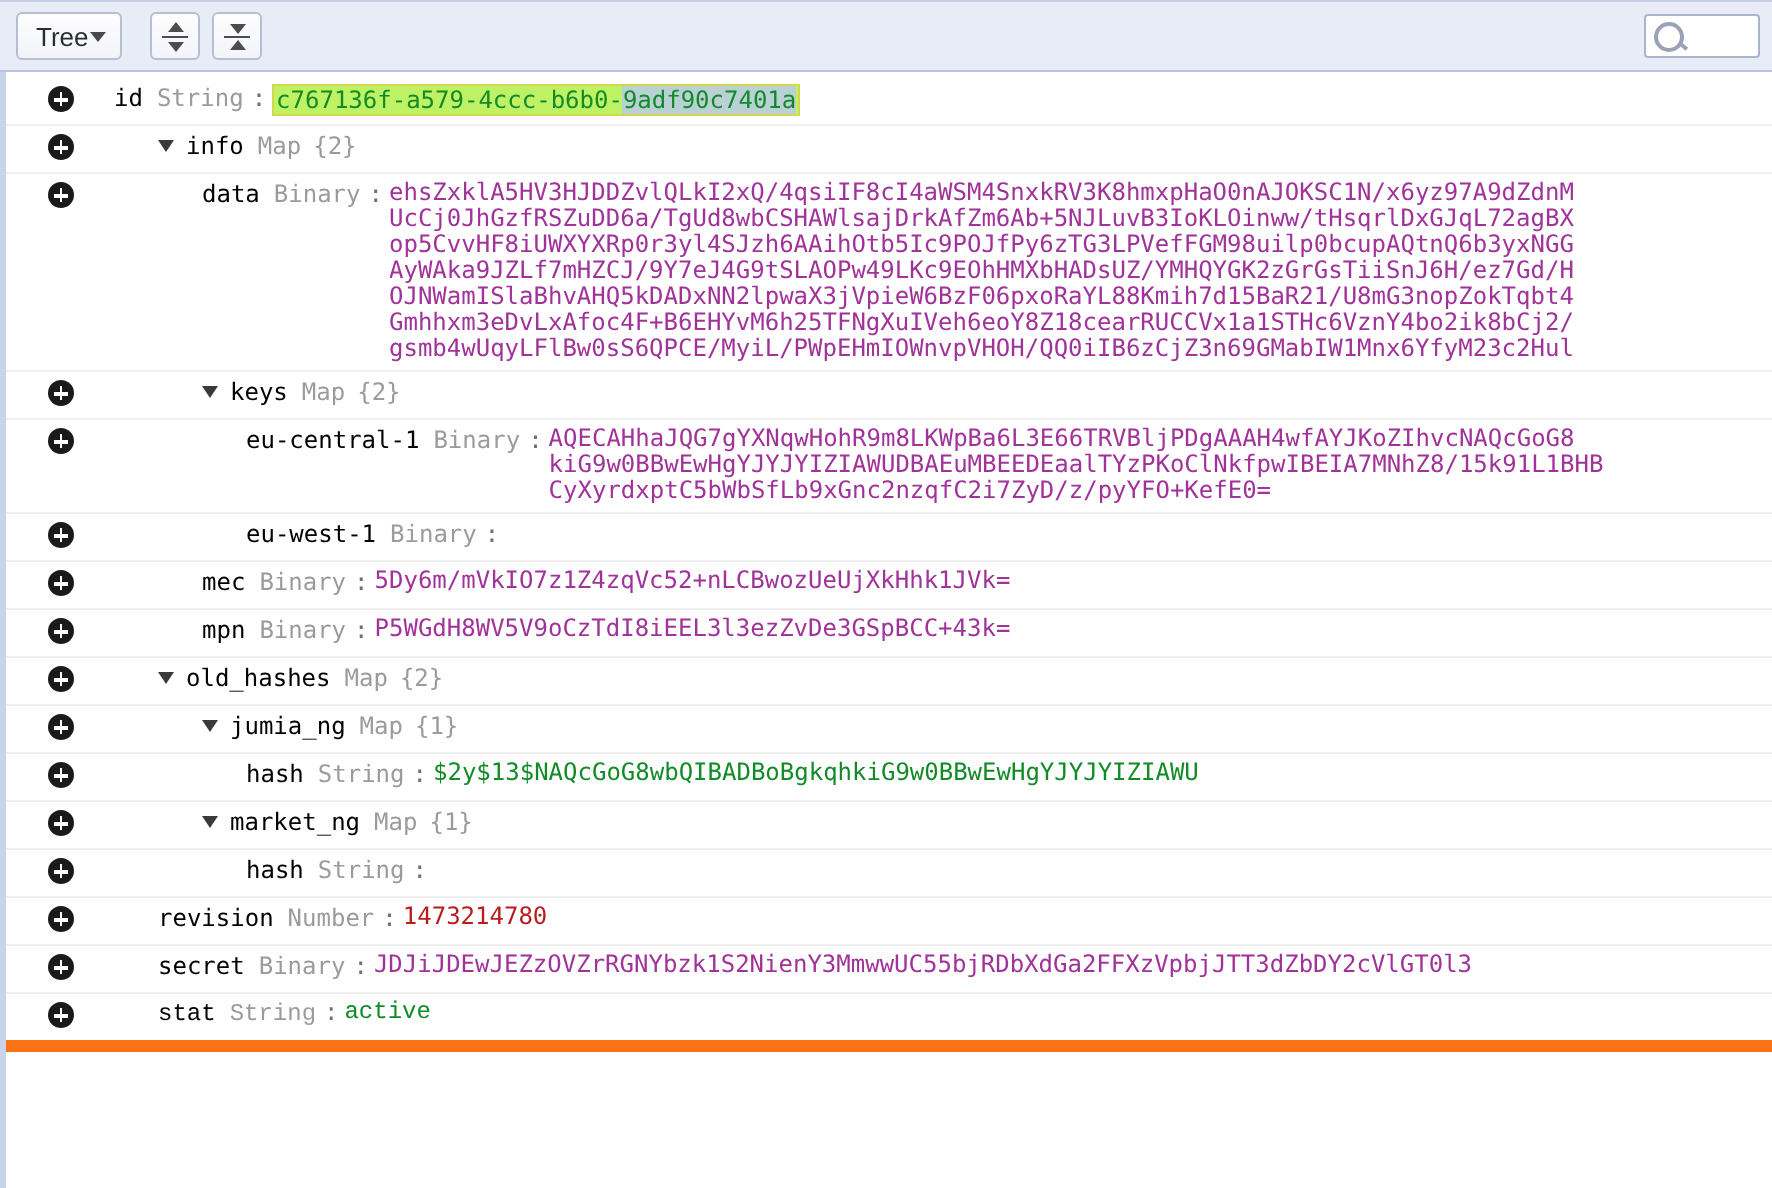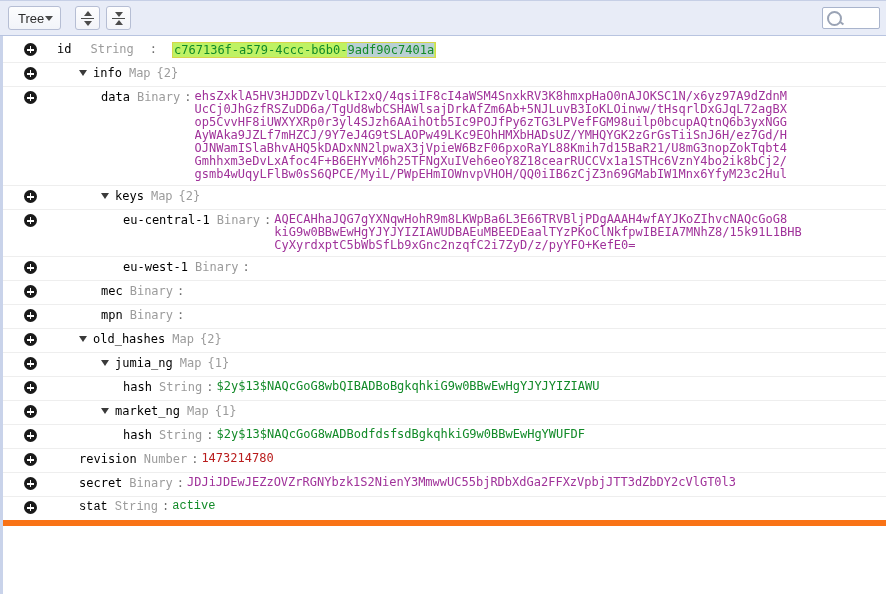--- a/index.html
+++ b/index.html
@@ -226,21 +226,21 @@
     border: 1px solid #d6d64a;
     padding: 0 1px;
     display: inline-block;
     line-height: 14px;
   }
   .sel {
     background: #b9d0d4;
   }
 
   
-  .ind1 { padding-left: 0px; gap: 12px; }
+  .ind1 { padding-left: 0px; }
   .ind2 { padding-left: 22px; }
   .ind3 { padding-left: 44px; }
   .ind4 { padding-left: 66px; }
 </style>
 </head>
 <body>
 
 <div class="app">
 
   <div class="toolbar">
@@ -355,31 +355,33 @@
       </div>
 
       <div class="row">
         <div class="plus-cell">
           <span class="plus"></span>
         </div>
         <div class="content ind3">
           <span class="key">mec</span>
           <span class="type">Binary</span>
           <span class="colon">:</span>
+          <span class="wrapval val-binary">5Dy6m/mVkIO7z1Z4zqVc52+nLCBwozUeUjXkHhk1JVk=</span>
         </div>
       </div>
 
       <div class="row">
         <div class="plus-cell">
           <span class="plus"></span>
         </div>
         <div class="content ind3">
           <span class="key">mpn</span>
           <span class="type">Binary</span>
           <span class="colon">:</span>
+          <span class="wrapval val-binary">P5WGdH8WV5V9oCzTdI8iEEL3l3ezZvDe3GSpBCC+43k=</span>
         </div>
       </div>
 
       <div class="row">
         <div class="plus-cell">
           <span class="plus"></span>
         </div>
         <div class="content ind2">
           <span class="twisty"></span>
           <span class="key">old_hashes</span>
@@ -425,21 +427,20 @@
       </div>
 
       <div class="row">
         <div class="plus-cell">
           <span class="plus"></span>
         </div>
         <div class="content ind4">
           <span class="key">hash</span>
           <span class="type">String</span>
           <span class="colon">:</span>
-          <span class="wrapval val-string">$2y$13$NAQcGoG8wADBodfdsfsdBgkqhkiG9w0BBwEwHgYWUFDF</span>
         </div>
       </div>
 
       <div class="row">
         <div class="plus-cell">
           <span class="plus"></span>
         </div>
         <div class="content ind2">
           <span class="key">revision</span>
           <span class="type">Number</span>

